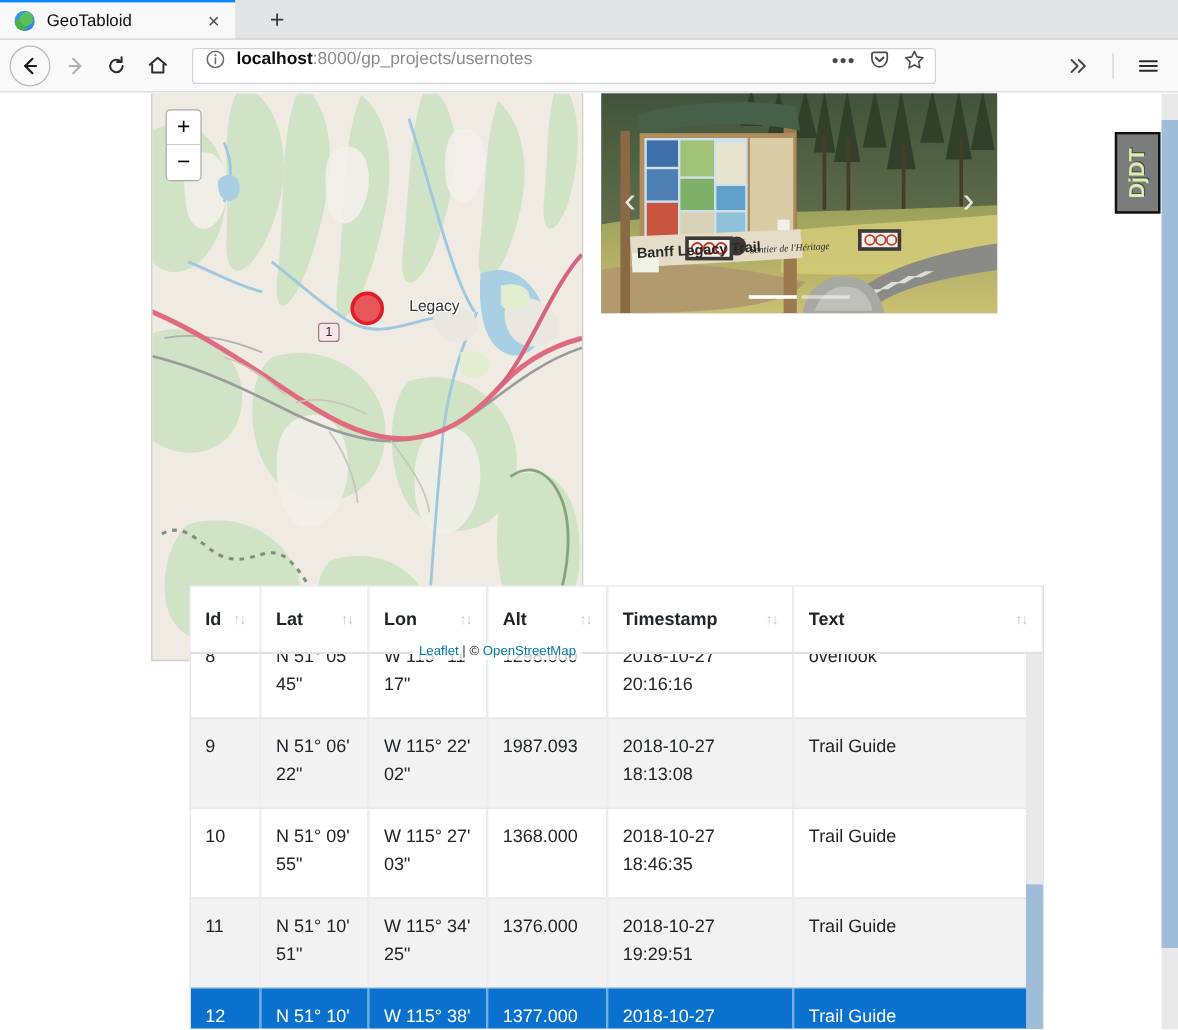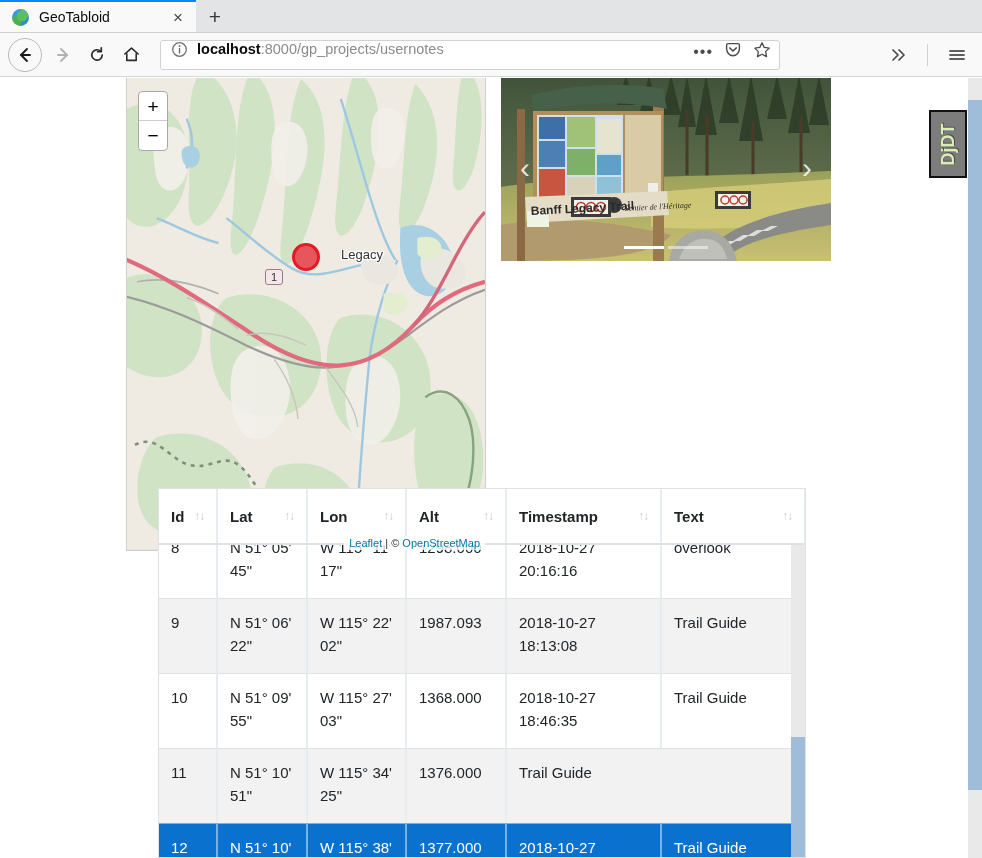--- a/index.html
+++ b/index.html
@@ -15,20 +15,21 @@
   
   .browser { width: 982px; height: 858px; position: relative; }
 
   .tabstrip {
     height: 33px;
     background: #e3e4e6;
     display: flex;
     align-items: flex-end;
     position: relative;
     border-bottom: 1px solid #cfd0d2;
+    gap: 16px;
   }
   .tab {
     width: 196px; height: 32px;
     background: #f9f9fa;
     border-top: 2px solid #0a84ff;
     display: flex; align-items: center;
     padding: 0 8px 0 12px;
     position: relative;
   }
   .tab-favicon {
@@ -188,21 +189,21 @@
     display: flex; justify-content: center; gap: 4px;
     z-index: 3;
   }
   .car-ind { width: 40px; height: 3px; background: rgba(255,255,255,0.5); }
   .car-ind.active { background: #ffffff; }
 
   
   .table-wrap {
     position: absolute;
     left: 158px; top: 410px;
-    width: 648px;
+    width: 712px;
     height: 370px;
     border: 1px solid #dee2e6;
     background: #fff;
   }
   .thead {
     position: absolute; top: 0; left: 0; right: 0;
     height: 56px;
     background: #fff;
     display: flex;
     z-index: 4;
@@ -617,20 +618,21 @@
               <div class="td c-lon">W 115° 27' 03"</div>
               <div class="td c-alt">1368.000</div>
               <div class="td c-time">2018-10-27 18:46:35</div>
               <div class="td c-text">Trail Guide</div>
             </div>
             <div class="tr stripe">
               <div class="td c-id">11</div>
               <div class="td c-lat">N 51° 10' 51"</div>
               <div class="td c-lon">W 115° 34' 25"</div>
               <div class="td c-alt">1376.000</div>
+              <div class="td c-time">2018-10-27 19:29:51</div>
               <div class="td c-text">Trail Guide</div>
             </div>
             <div class="tr selected">
               <div class="td c-id">12</div>
               <div class="td c-lat">N 51° 10' 33"</div>
               <div class="td c-lon">W 115° 38' 09"</div>
               <div class="td c-alt">1377.000</div>
               <div class="td c-time">2018-10-27 19:45:53</div>
               <div class="td c-text">Trail Guide</div>
             </div>

